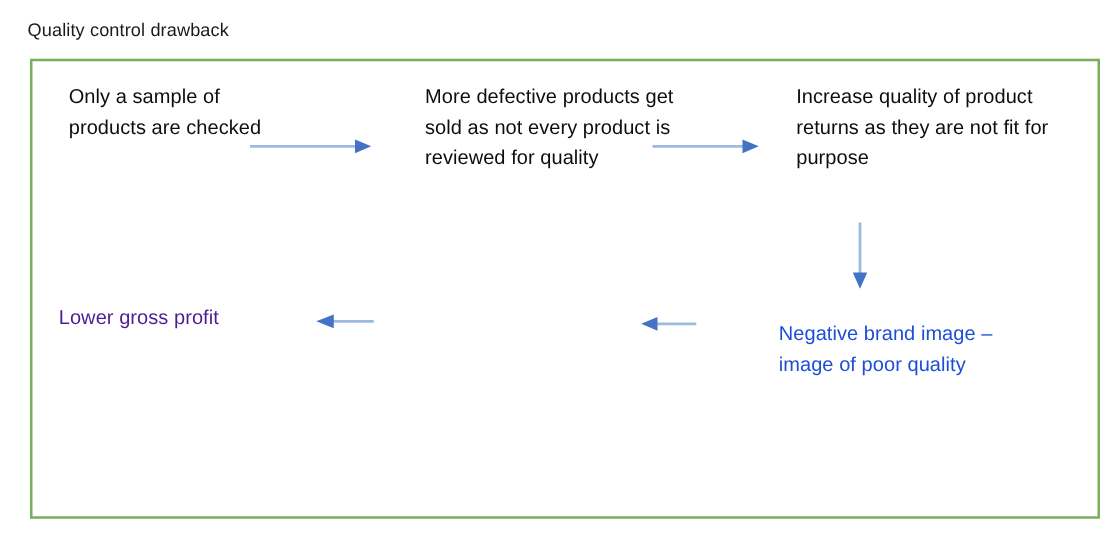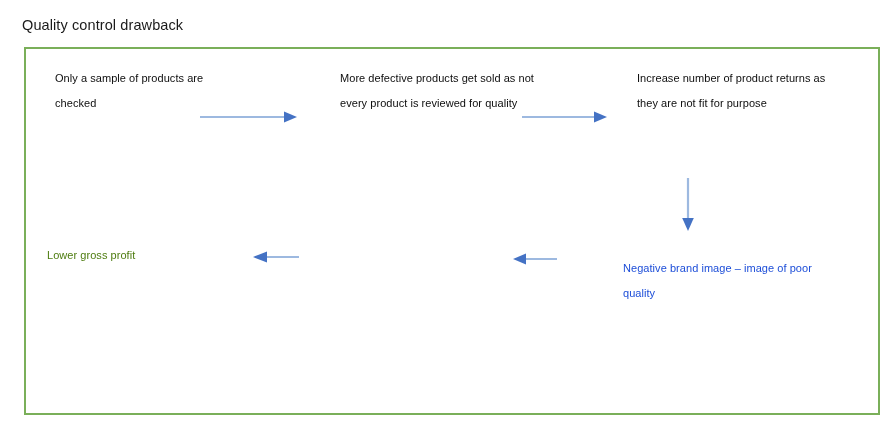--- a/index.html
+++ b/index.html
@@ -34,21 +34,21 @@
     left: 24px;
     top: 47px;
     width: 856px;
     height: 368px;
     border: 2px solid #7aaf59;
     box-sizing: border-box;
     background: #ffffff;
   }
   .node {
     position: absolute;
-    font-size: 11px;
+    font-size: 16px;
     line-height: 24.5px;
     color: #0d0d0d;
     white-space: pre-wrap;
     letter-spacing: 0.05px;
   }
   
   #node-sample        { left: 55px;  top: 66px;  width: 175px; }
   #node-defective     { left: 340px; top: 66px;  width: 200px; }
   #node-returns       { left: 637px; top: 66px;  width: 205px; }
   #node-brand         { left: 623px; top: 256px; width: 215px; }
@@ -72,26 +72,26 @@
 <div id="canvas" style="background: rgb(255, 255, 255);">
 
   <div id="page-title">Quality control drawback</div>
 
   <div id="diagram-frame" style="border-color: rgb(122, 175, 89); border-width: 2px; background: rgb(255, 255, 255);"></div>
 
   <div class="node" id="node-sample" style="color: rgb(13, 13, 13);">Only a sample of products are checked</div>
 
   <div class="node" id="node-defective" style="color: rgb(13, 13, 13);">More defective products get sold as not every product is reviewed for quality</div>
 
-  <div class="node" id="node-returns" style="color: rgb(13, 13, 13);">Increase number of product returns as they are not fit for purpose</div>
+  <div class="node" id="node-returns" style="color: rgb(13, 13, 13);">Increase quality of product returns as they are not fit for purpose</div>
 
   <div class="node" id="node-brand" style="color: #1d4ed8;">Negative brand image – image of poor quality</div>
 
 
-  <div class="node" id="node-profit" style="color: #4d7c0f;">Lower gross profit</div>
+  <div class="node" id="node-profit" style="color: #4c1d95;">Lower gross profit</div>
 
   <div class="arrow" id="arrow-sample-to-defective">
     <svg width="98" height="14" viewBox="0 0 98 14">
       <line class="a-line" x1="0" y1="7" x2="86" y2="7" stroke="#9db9e0" stroke-width="2.2"></line>
       <polygon class="a-head" points="84,1.5 97,7 84,12.5" fill="#4472c4"></polygon>
     </svg>
   </div>
 
   <div class="arrow" id="arrow-defective-to-returns">
     <svg width="86" height="14" viewBox="0 0 86 14">

